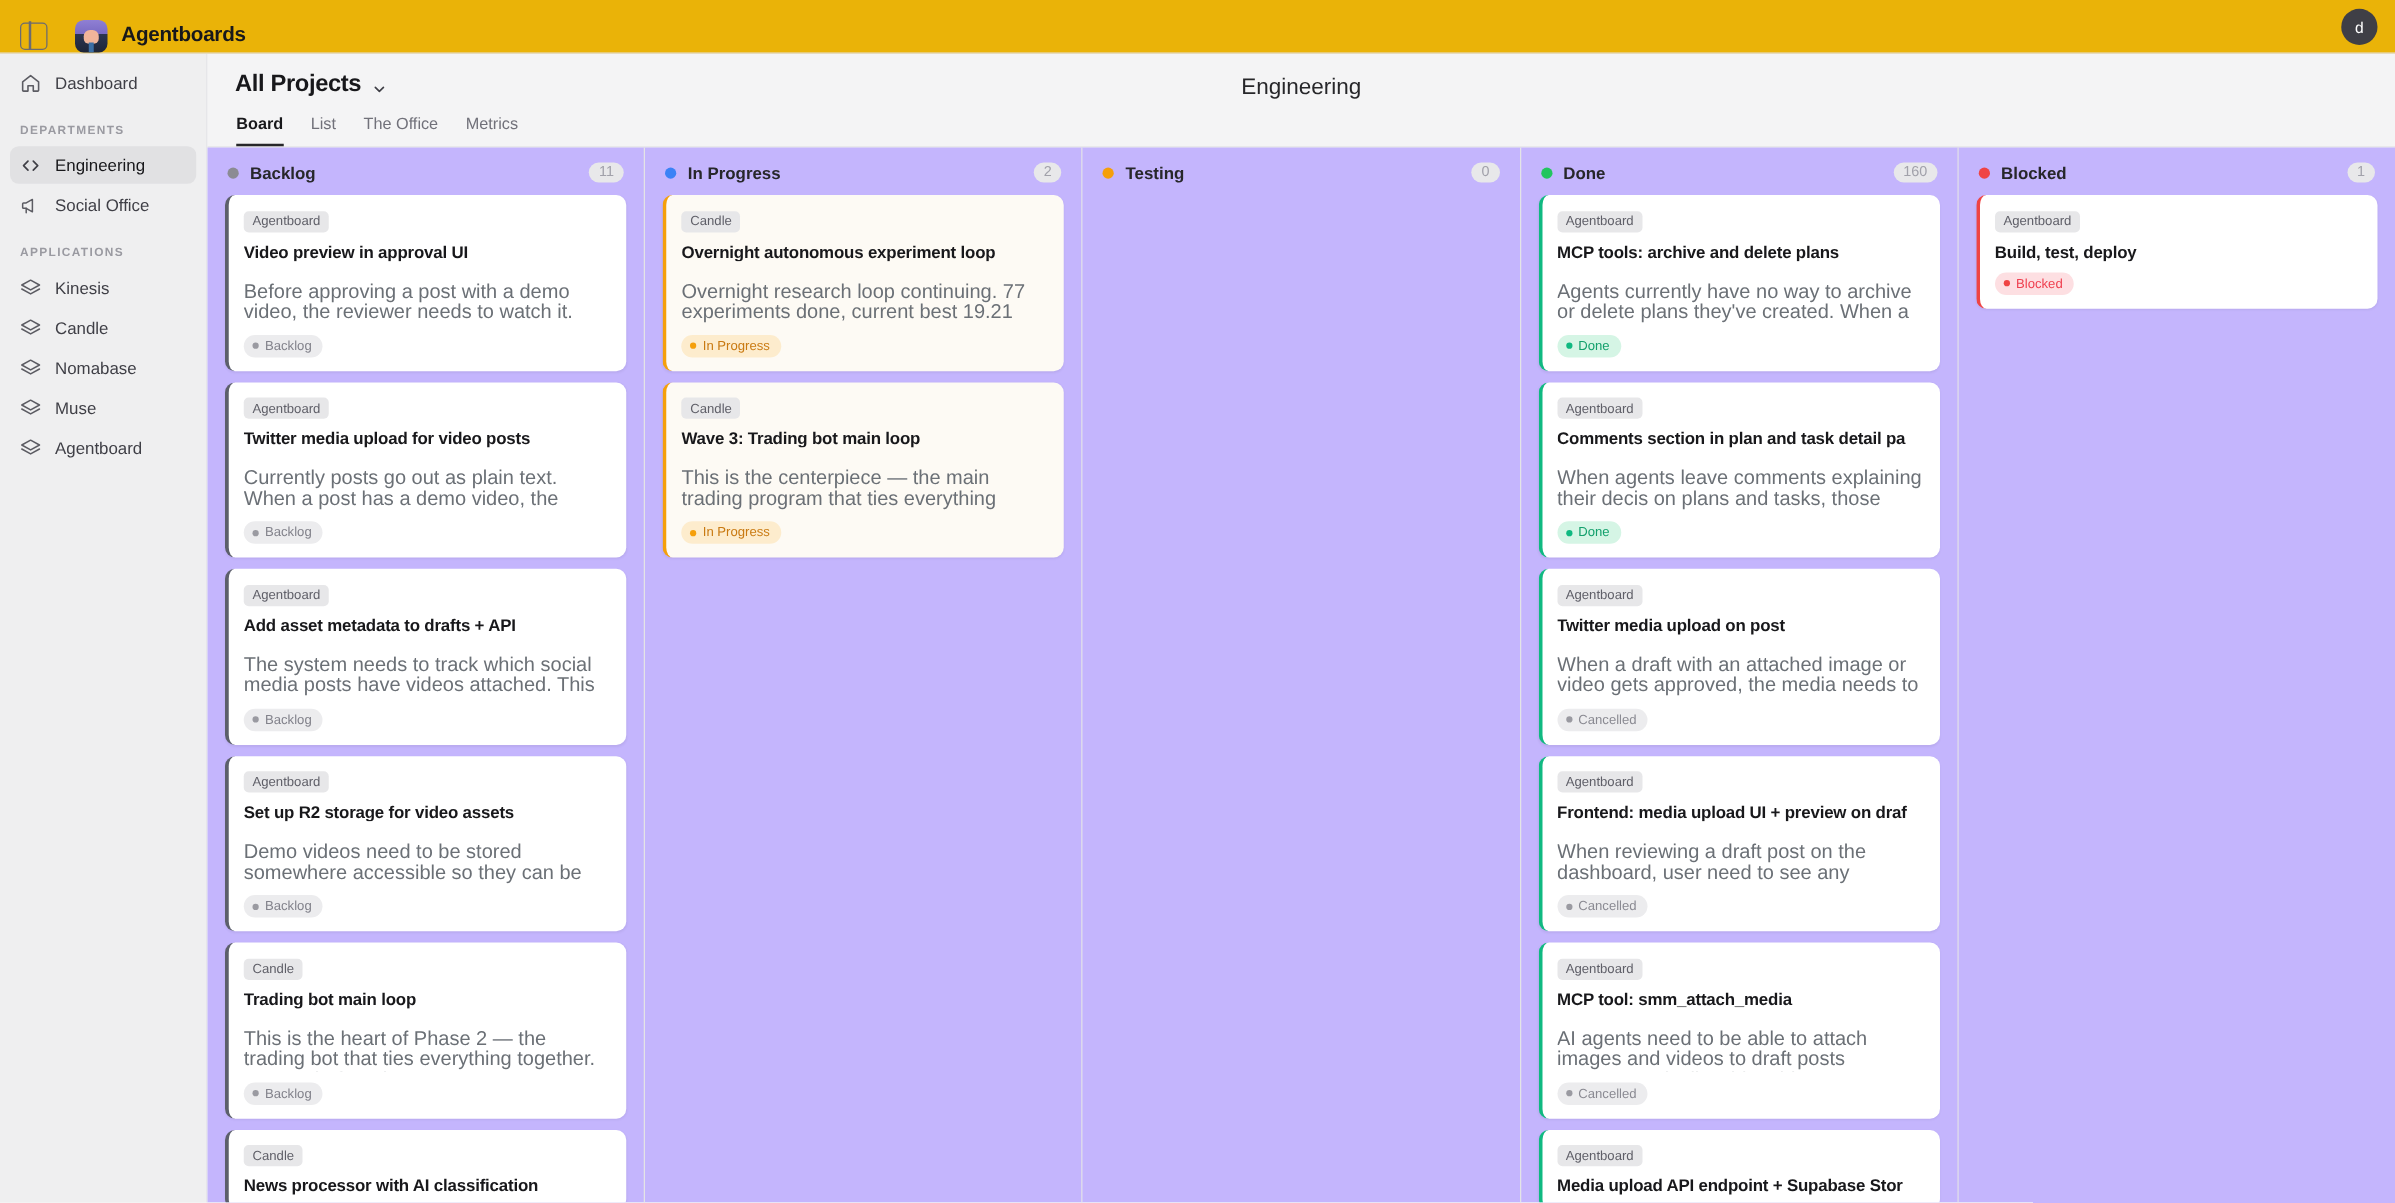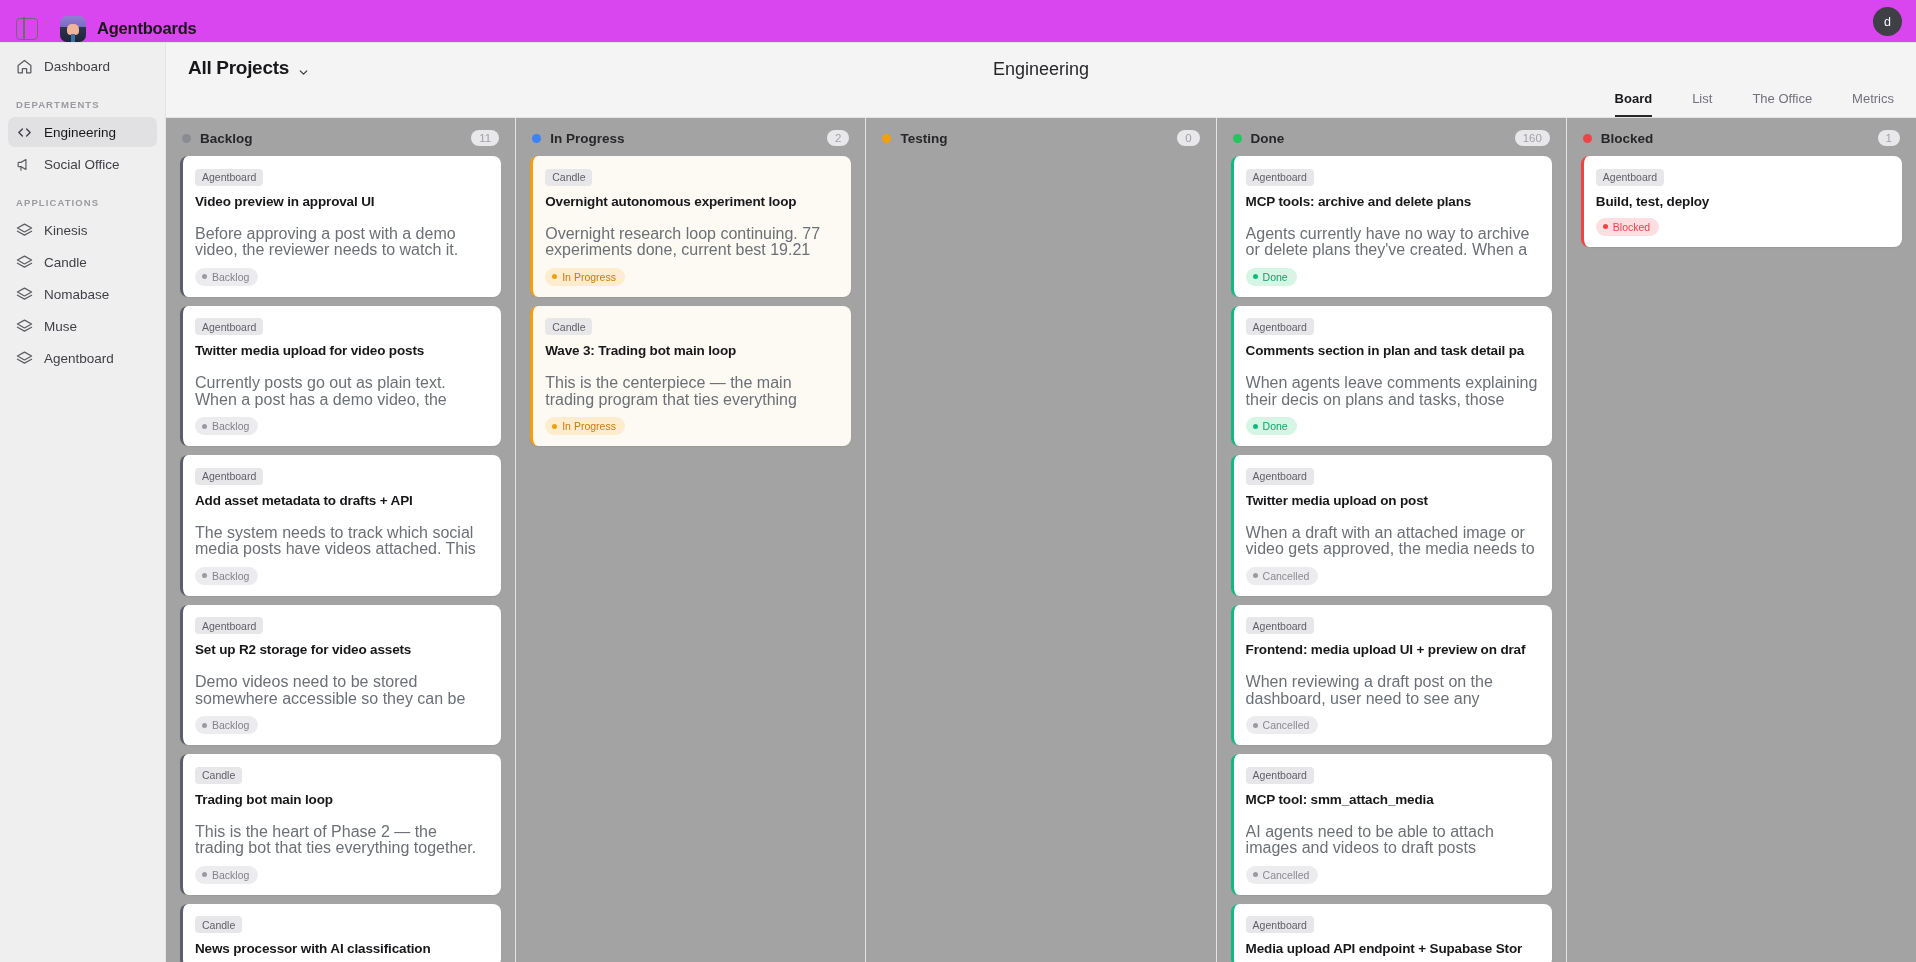--- a/index.html
+++ b/index.html
@@ -7,21 +7,21 @@
     width: 1916px; height: 962px;
     font-family: "Liberation Sans", sans-serif;
     background: #f4f4f5;
     overflow: hidden;
     -webkit-font-smoothing: antialiased;
   }
 
   
   .topbar {
     height: 43px;
-    background: #d946ef;
+    background: #eab308;
     border-bottom: 1px solid #e4e4e6;
     display: flex;
     align-items: center;
     padding: 15px 14px 0 16px;
     position: relative;
   }
   .panel-toggle {
     width: 22px; height: 22px;
     border: 1.6px solid #6b6b70;
     border-radius: 4px;
@@ -108,37 +108,37 @@
     font-size: 19px; font-weight: 700; color: #18181b;
     letter-spacing: -0.3px; cursor: pointer;
   }
   .chev { width: 13px; height: 13px; display: block; }
   .dept-title {
     position: absolute; left: 0; right: 0; top: 16px;
     text-align: center;
     font-size: 18px; color: #27272a; font-weight: 400;
     pointer-events: none;
   }
-  .tabs { display: flex; gap: 40px; margin-top: 12px; padding-left: 1px; justify-content: flex-end; }
+  .tabs { display: flex; gap: 22px; margin-top: 12px; padding-left: 1px; }
   .tab {
     font-size: 13px; color: #71717a; cursor: pointer;
     padding-bottom: 9px; border-bottom: 2px solid transparent;
   }
   .tab.active { color: #18181b; font-weight: 600; border-bottom-color: #27272a; }
 
   
   .board {
     flex: 1; display: flex; min-height: 0;
     border-top: 1px solid #e4e4e6;
   }
   .col {
     flex: 1 1 0; min-width: 0;
     border-right: 1px solid #e4e4e6;
     display: flex; flex-direction: column;
-    background: #a3a3a3;
+    background: #c4b5fd;
   }
   .col:last-child { border-right: none; }
   .col-head {
     display: flex; align-items: center;
     padding: 12px 16px 10px 16px;
     gap: 9px;
   }
   .dot { width: 9px; height: 9px; border-radius: 50%; flex: 0 0 9px; }
   .col-name { font-size: 13.5px; font-weight: 600; color: #27272a; flex: 1; }
   .col-count {

